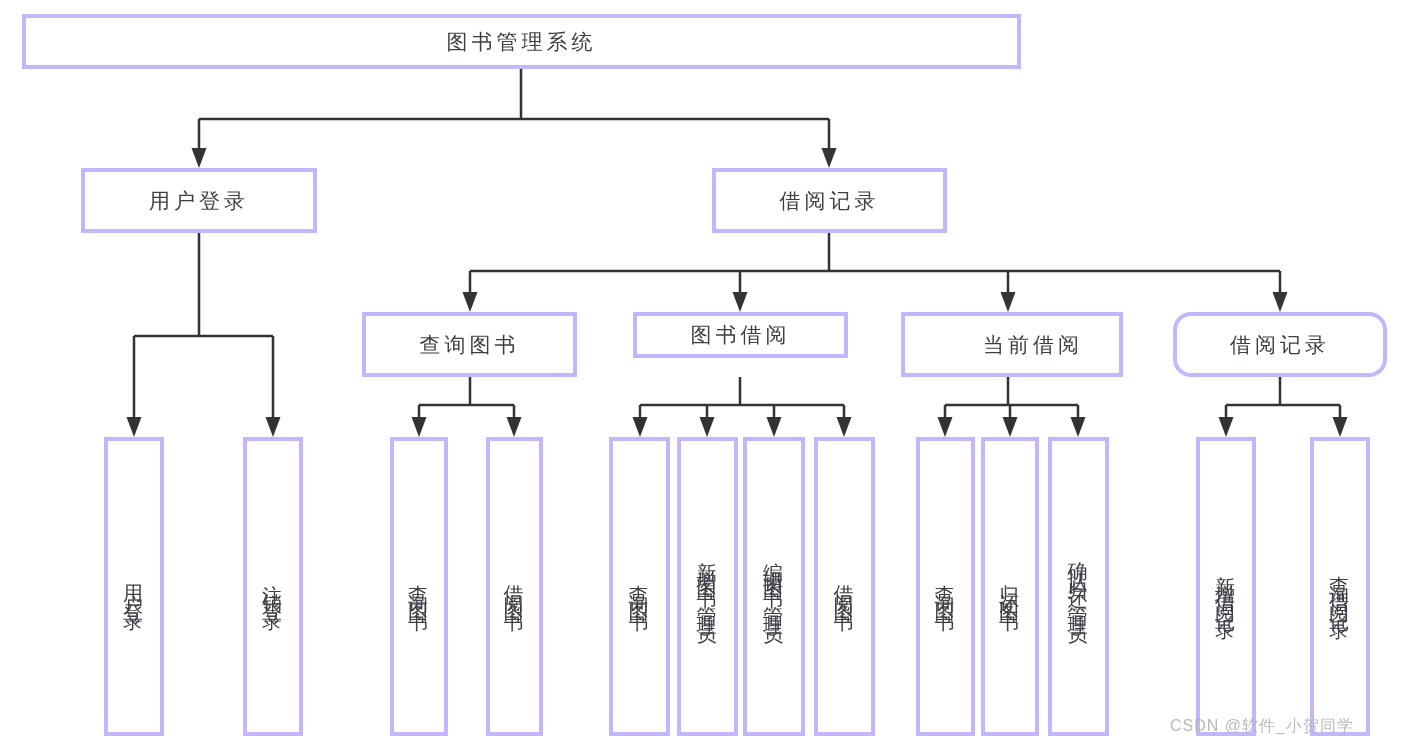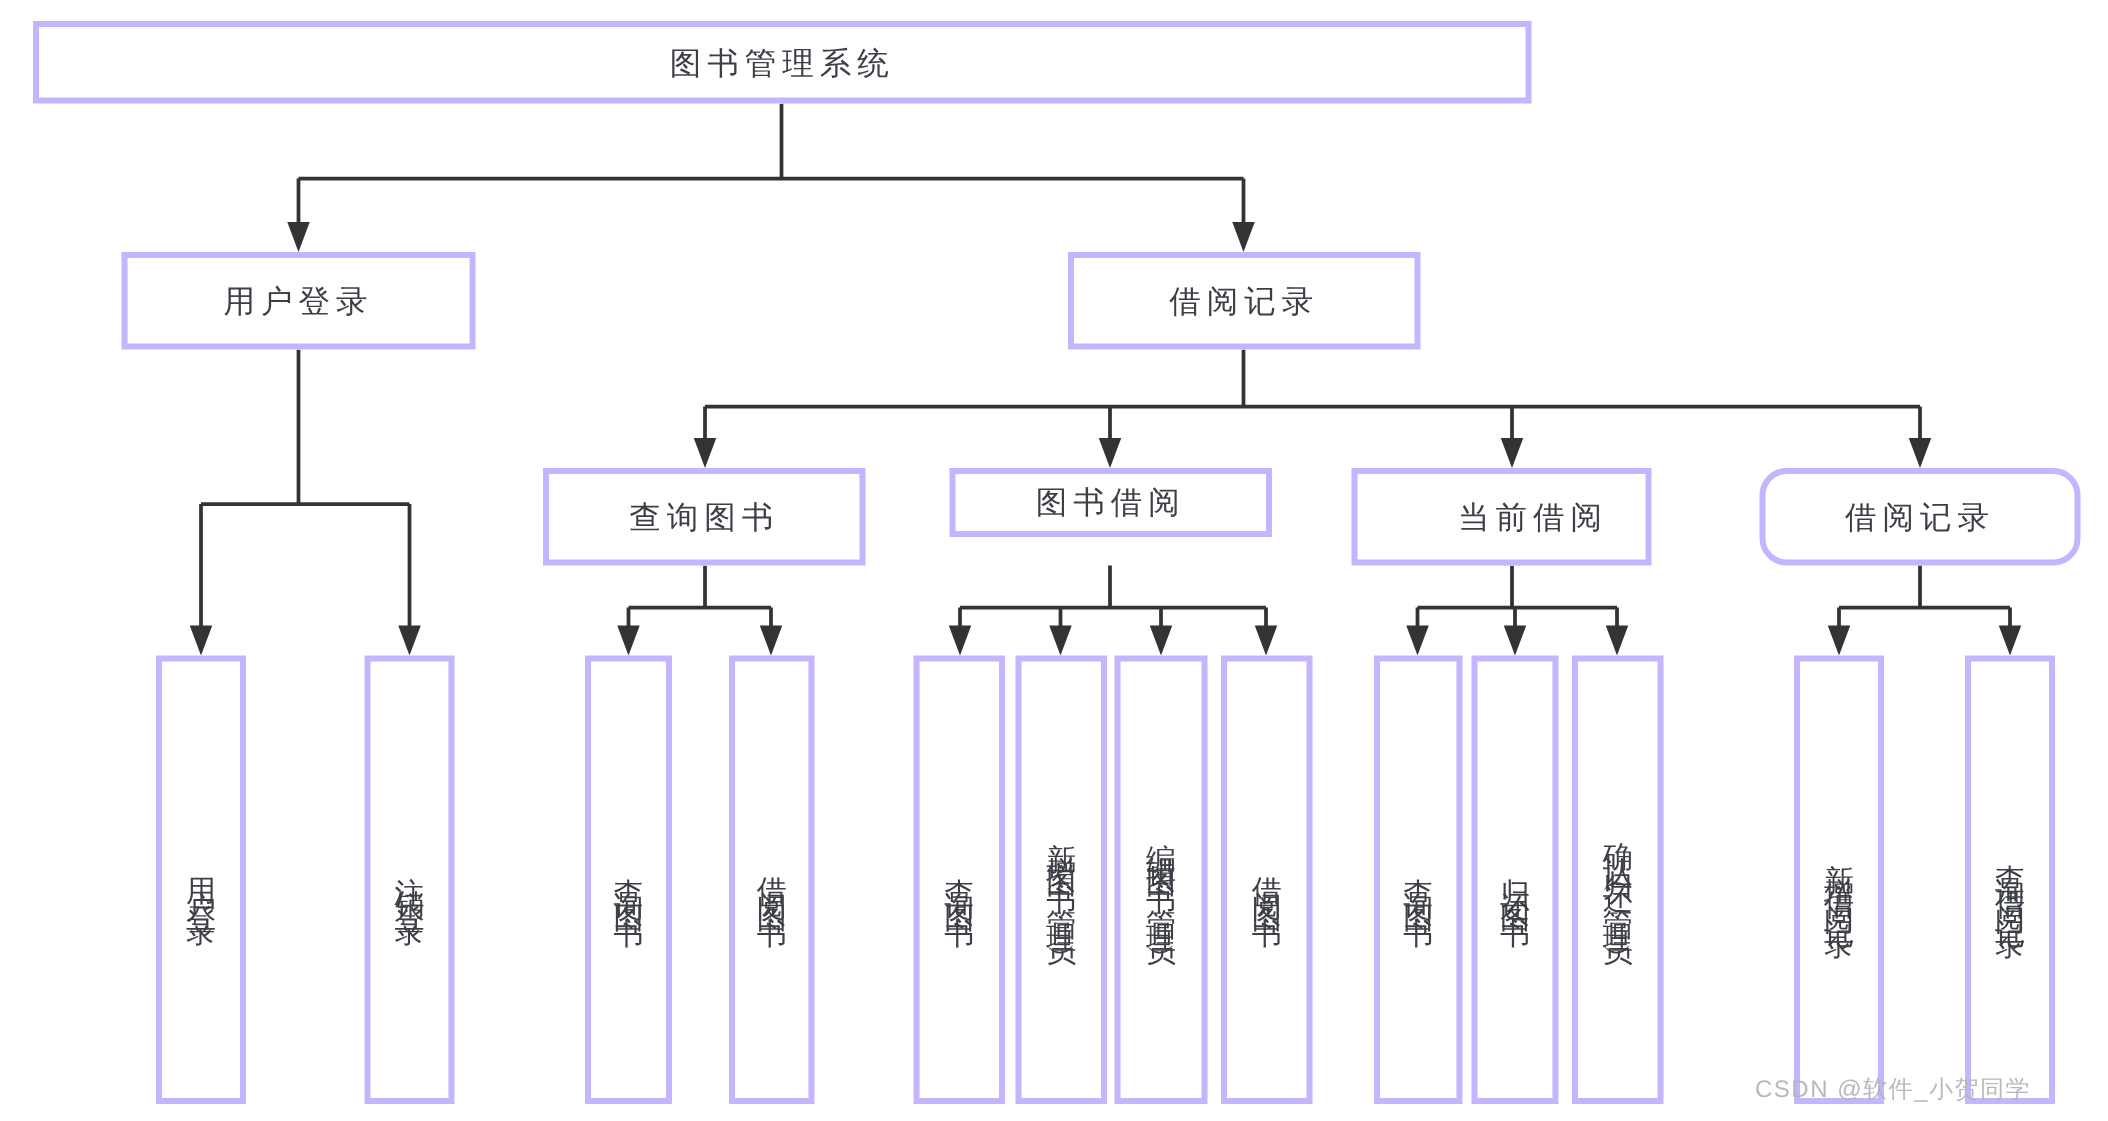--- a/index.html
+++ b/index.html
@@ -92,21 +92,21 @@
     </g>
   </svg>
 
   <div class="node" style="left:22px;top:14px;width:999px;height:55px;">图书管理系统</div>
 
   <div class="node" style="left:81px;top:168px;width:236px;height:65px;">用户登录</div>
   <div class="node" style="left:712px;top:168px;width:235px;height:65px;">借阅记录</div>
 
   <div class="node" style="left:362px;top:312px;width:215px;height:65px;">查询图书</div>
   <div class="node" style="left:633px;top:312px;width:215px;height:46px;font-family:Liberation Mono, monospace;">图书借阅</div>
-  <div class="node" style="left:901px;top:312px;width:200px;height:65px;padding-left:42px;">当前借阅</div>
+  <div class="node" style="left:901px;top:312px;width:222px;height:65px;padding-left:42px;">当前借阅</div>
   <div class="node" style="left:1173px;top:312px;width:214px;height:65px;border-radius:18px;">借阅记录</div>
 
   <div class="node v-node" style="left:104px;top:437px;width:60px;height:299px;">用户登录</div>
   <div class="node v-node" style="left:243px;top:437px;width:60px;height:299px;">注销登录</div>
 
   <div class="node v-node" style="left:390px;top:437px;width:58px;height:299px;">查询图书</div>
   <div class="node v-node" style="left:486px;top:437px;width:57px;height:299px;">借阅图书</div>
 
   <div class="node v-node" style="left:609px;top:437px;width:61px;height:299px;">查询图书</div>
   <div class="node v-node" style="left:677px;top:437px;width:61px;height:299px;">新增图书（管理员）</div>

